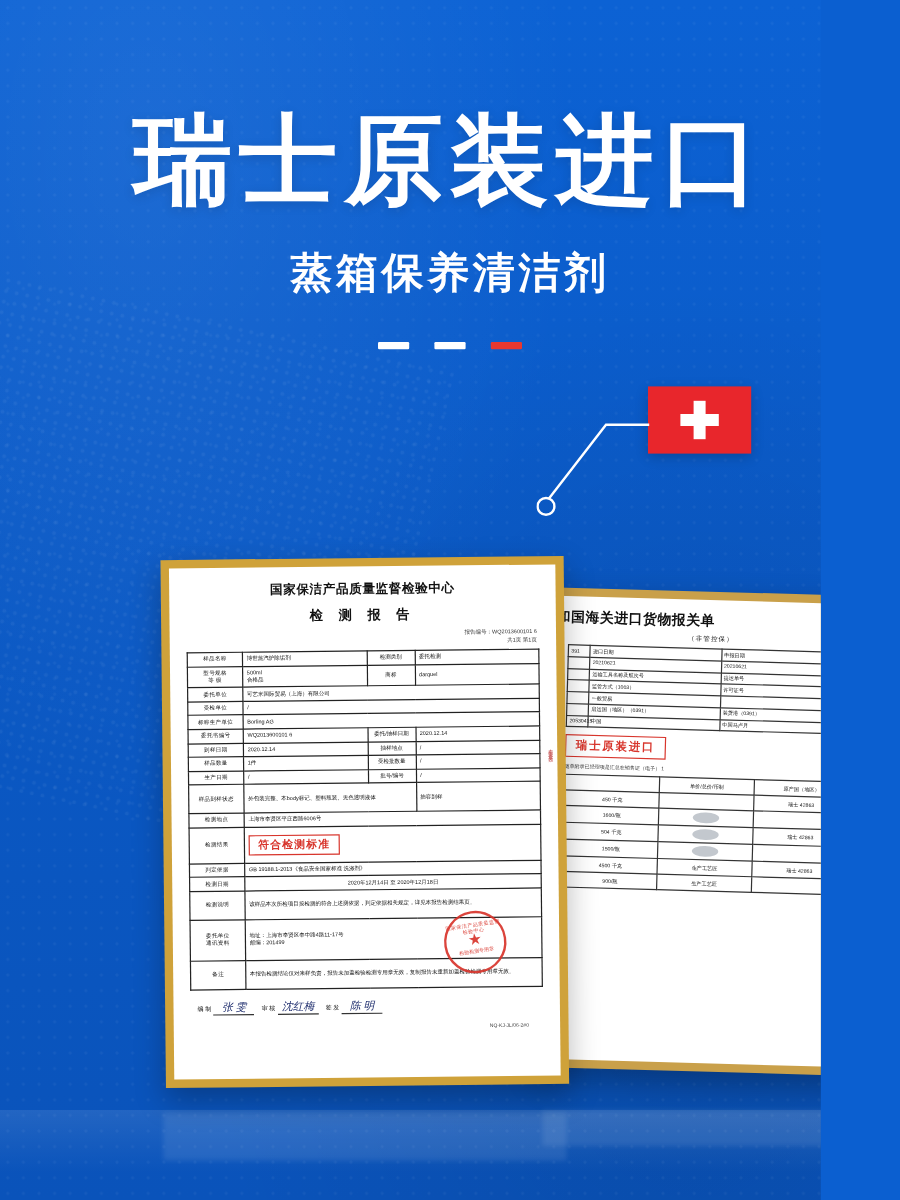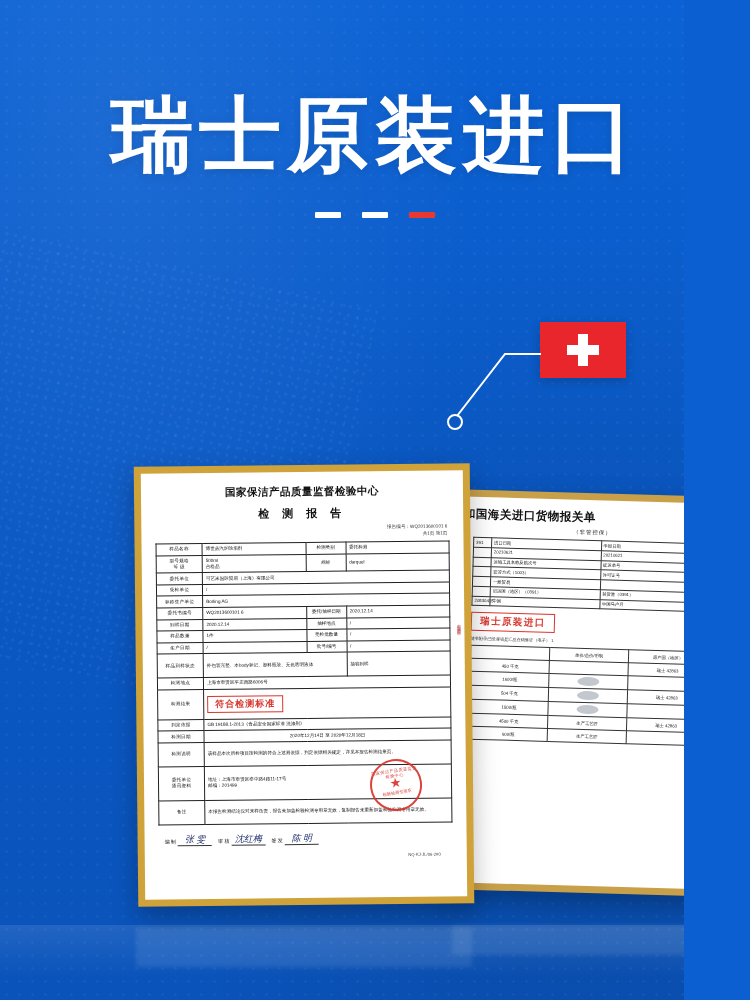--- a/index.html
+++ b/index.html
@@ -380,20 +380,21 @@
 </style>
 </head>
 <body>
 
 <div class="poster">
   <div class="texture"></div>
   <div class="texture2"></div>
 
   <div class="headline-wrap">
     <div class="headline">瑞士原装进口</div>
+    <div class="subhead">蒸箱保养清洁剂</div>
     <div class="dashes">
       <div class="dash"></div>
       <div class="dash"></div>
       <div class="dash accent"></div>
     </div>
   </div>
 
   <div class="flag">
     <div class="cross-v"></div>
     <div class="cross-h"></div>

